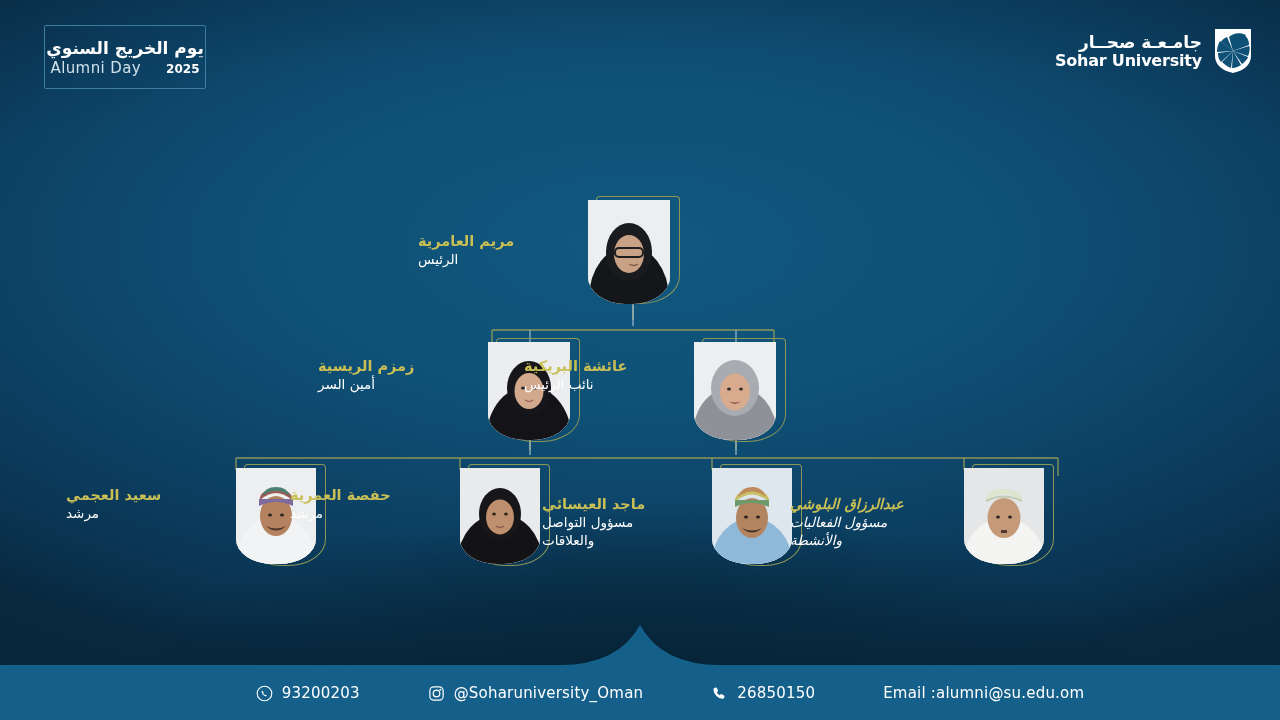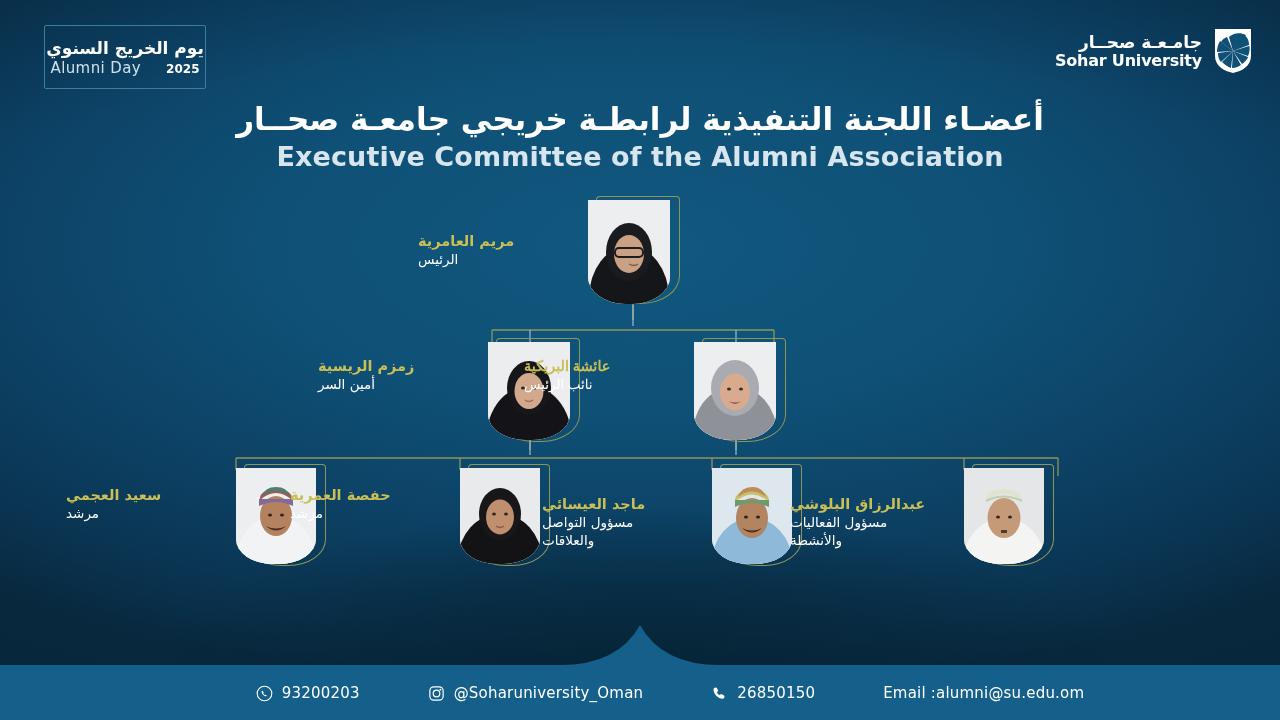--- a/index.html
+++ b/index.html
@@ -141,24 +141,20 @@
         <path d="M19 23 L28 36 C32 33 34 30 34 29 Z"></path>
         <path d="M19 23 L18 40 C22 40 25 38 27 37 Z"></path>
         <path d="M19 23 L8 34 C11 37 14 39 17 40 Z"></path>
         <path d="M19 23 L4 25 C4 29 5 32 7 34 Z"></path>
         <path d="M19 23 L6 13 C4 16 3 20 3 24 Z"></path>
         <path d="M19 23 L13 9 C10 10 8 12 7 14 Z"></path>
       </g>
     </svg>
   </div>
 
-  <div class="titles">
-    <div class="title-ar">أعضـاء اللجنة التنفيذية لرابطـة خريجي جامعـة صحــار</div>
-    <div class="title-en">Executive Committee of the Alumni Association</div>
-  </div>
 
   <div id="chart">
 
     <svg id="connectors" viewBox="0 0 1280 720">
       <g fill="none" stroke="#8d9658" stroke-width="1.3">
 
         <path d="M633 305 V320"></path>
         <path d="M492 330 H774"></path>
         <path d="M492 330 V342"></path>
         <path d="M774 330 V342"></path>
@@ -225,21 +221,21 @@
         <svg viewBox="0 0 82 98" preserveAspectRatio="none">
           <rect width="82" height="98" fill="#edeef0"></rect>
           <ellipse cx="41" cy="92" rx="42" ry="48" fill="#8e9298"></ellipse>
           <ellipse cx="41" cy="46" rx="24" ry="28" fill="#a8acb1"></ellipse>
           <ellipse cx="41" cy="50" rx="15" ry="18.5" fill="#d9ab8e"></ellipse>
           <ellipse cx="35" cy="47" rx="2" ry="1.6" fill="#35302e"></ellipse>
           <ellipse cx="47" cy="47" rx="2" ry="1.6" fill="#35302e"></ellipse>
           <path d="M35 59 q6 6 12 0 q-6 3 -12 0z" fill="#8d4a52"></path>
         </svg>
       </div>
-      <div class="label" style="left:524px;top:357px;width:160px;font-family:Liberation Serif, serif;">
+      <div class="label" style="left:524px;top:357px;width:160px;">
         <div class="p-name">عائشة البريكية</div>
         <div class="p-role">نائب الرئيس</div>
       </div>
     </div>
 
     <div class="node" style="left:0;top:0;">
       <div class="shield" style="left:244px;top:464px;width:82px;height:102px;"></div>
       <div class="photo" style="left:236px;top:468px;width:80px;height:96px;">
         <svg viewBox="0 0 80 96" preserveAspectRatio="none">
           <rect width="80" height="96" fill="#eceef0"></rect>
@@ -307,21 +303,21 @@
           <rect width="80" height="96" fill="#e4e6e8"></rect>
           <ellipse cx="40" cy="94" rx="41" ry="44" fill="#f4f4f2"></ellipse>
           <ellipse cx="40" cy="50" rx="16.5" ry="20" fill="#c59a78"></ellipse>
           <path d="M22 34 q18 -16 36 0 q1 -12 -18 -13 q-19 1 -18 13z" fill="#dfe4cf"></path>
           <path d="M22 33 q18 -9 36 0" stroke="#c3cbb2" stroke-width="2" fill="none"></path>
           <ellipse cx="34" cy="49" rx="2" ry="1.6" fill="#2e2723"></ellipse>
           <ellipse cx="46" cy="49" rx="2" ry="1.6" fill="#2e2723"></ellipse>
           <path d="M37 62 h6 v3 h-6z" fill="#50392f"></path>
         </svg>
       </div>
-      <div class="label" style="left:790px;top:495px;width:165px;">
+      <div class="label" style="left:790px;top:495px;width:165px;font-style:italic;">
         <div class="p-name">عبدالرزاق البلوشي</div>
         <div class="p-role">مسؤول الفعاليات</div>
         <div class="p-role">والأنشطة</div>
       </div>
     </div>
 
   </div>
 
   <svg id="footer-shape" viewBox="0 0 1280 110" preserveAspectRatio="none">
     <path d="M0 55 H560 q58 0 80 -40 q22 40 80 40 H1280 V110 H0 Z" fill="#14608a"></path>

